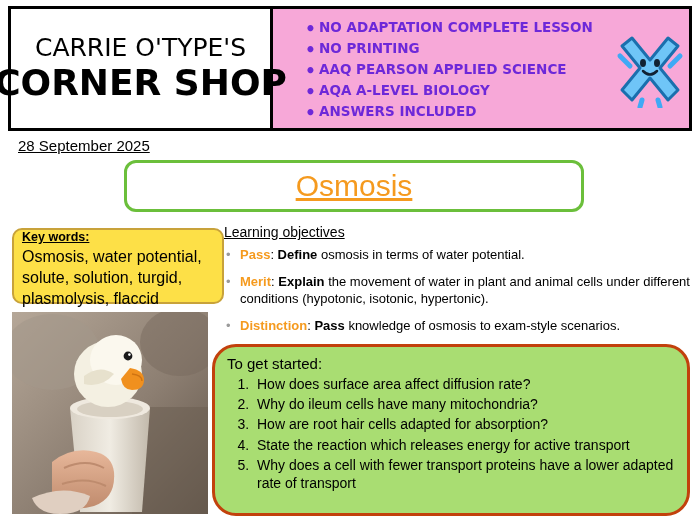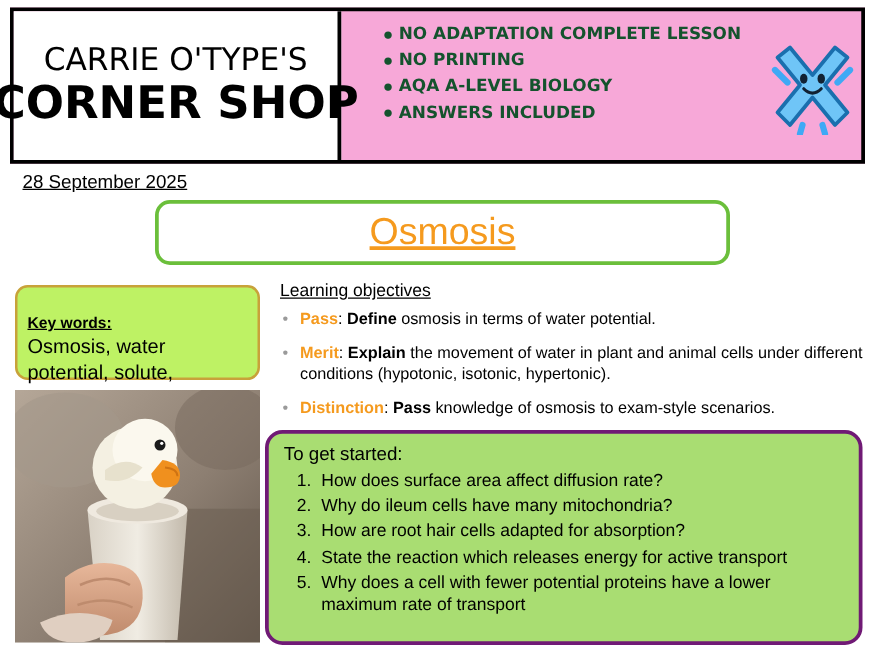--- a/index.html
+++ b/index.html
@@ -69,21 +69,21 @@
   }
   .bullets ul {
     margin: 0;
     padding: 0 0 0 16px;
     list-style: none;
   }
   .bullets li {
     font-family: "DejaVu Sans", sans-serif;
     font-weight: bold;
     font-size: 13.5px;
-    color: #14532d;
+    color: #6d28d9;
     line-height: 1.55;
     position: relative;
     padding-left: 14px;
     white-space: nowrap;
   }
   .bullets li:before {
     content: "\2022";
     position: absolute;
     left: 0;
     top: -1px;
@@ -128,27 +128,27 @@
     color: #f59a1e;
     text-decoration: underline;
     font-family: "Liberation Sans", sans-serif;
   }
 
   
   .keywords {
     position: absolute;
     left: 12px;
     top: 228px;
-    width: 196px;
+    width: 212px;
     height: 76px;
-    background: #bef264;
+    background: #fde047;
     border: 2px solid #c8a23a;
     border-radius: 10px;
     box-sizing: border-box;
-    padding: 21px 8px;
+    padding: 0 8px;
   }
   .keywords-title {
     font-size: 12.5px;
     font-weight: bold;
     color: #000000;
     text-decoration: underline;
     margin-bottom: 2px;
   }
   .keywords-body {
     font-size: 16px;
@@ -213,22 +213,22 @@
   }
 
   
   .starter {
     position: absolute;
     left: 212px;
     top: 344px;
     width: 478px;
     height: 172px;
     background: #a9dd72;
-    border: 3px solid #701a75;
-    border-radius: 14px;
+    border: 3px solid #c2410c;
+    border-radius: 24px;
     box-sizing: border-box;
     padding: 8px 12px 6px 12px;
   }
   .starter-title {
     font-size: 15px;
     color: #000000;
     margin-bottom: 3px;
   }
   .starter ol {
     margin: 0;
@@ -249,20 +249,21 @@
 
   <div class="header">
     <div class="logo-box">
       <div class="logo-line1">CARRIE O'TYPE'S</div>
       <div class="logo-line2">CORNER SHOP</div>
     </div>
     <div class="bullets">
       <ul>
         <li>NO ADAPTATION COMPLETE LESSON</li>
         <li>NO PRINTING</li>
+        <li>AAQ PEARSON APPLIED SCIENCE</li>
         <li>AQA A-LEVEL BIOLOGY</li>
         <li>ANSWERS INCLUDED</li>
       </ul>
     </div>
     <div class="mascot">
       <svg width="68" height="78" viewBox="0 0 68 78">
 
         <path d="M14 36 L4 26" stroke="#3fa9f5" stroke-width="5" stroke-linecap="round" fill="none"></path>
         <path d="M54 36 L64 26" stroke="#3fa9f5" stroke-width="5" stroke-linecap="round" fill="none"></path>
 
@@ -361,17 +362,17 @@
 
   </div>
 
   <div class="starter">
     <div class="starter-title">To get started:</div>
     <ol>
       <li>How does surface area affect diffusion rate?</li>
       <li>Why do ileum cells have many mitochondria?</li>
       <li>How are root hair cells adapted for absorption?</li>
       <li>State the reaction which releases energy for active transport</li>
-      <li>Why does a cell with fewer potential proteins have a lower maximum rate of transport</li>
+      <li>Why does a cell with fewer transport proteins have a lower adapted rate of transport</li>
     </ol>
   </div>
 
 </div>
 
 </body></html>

